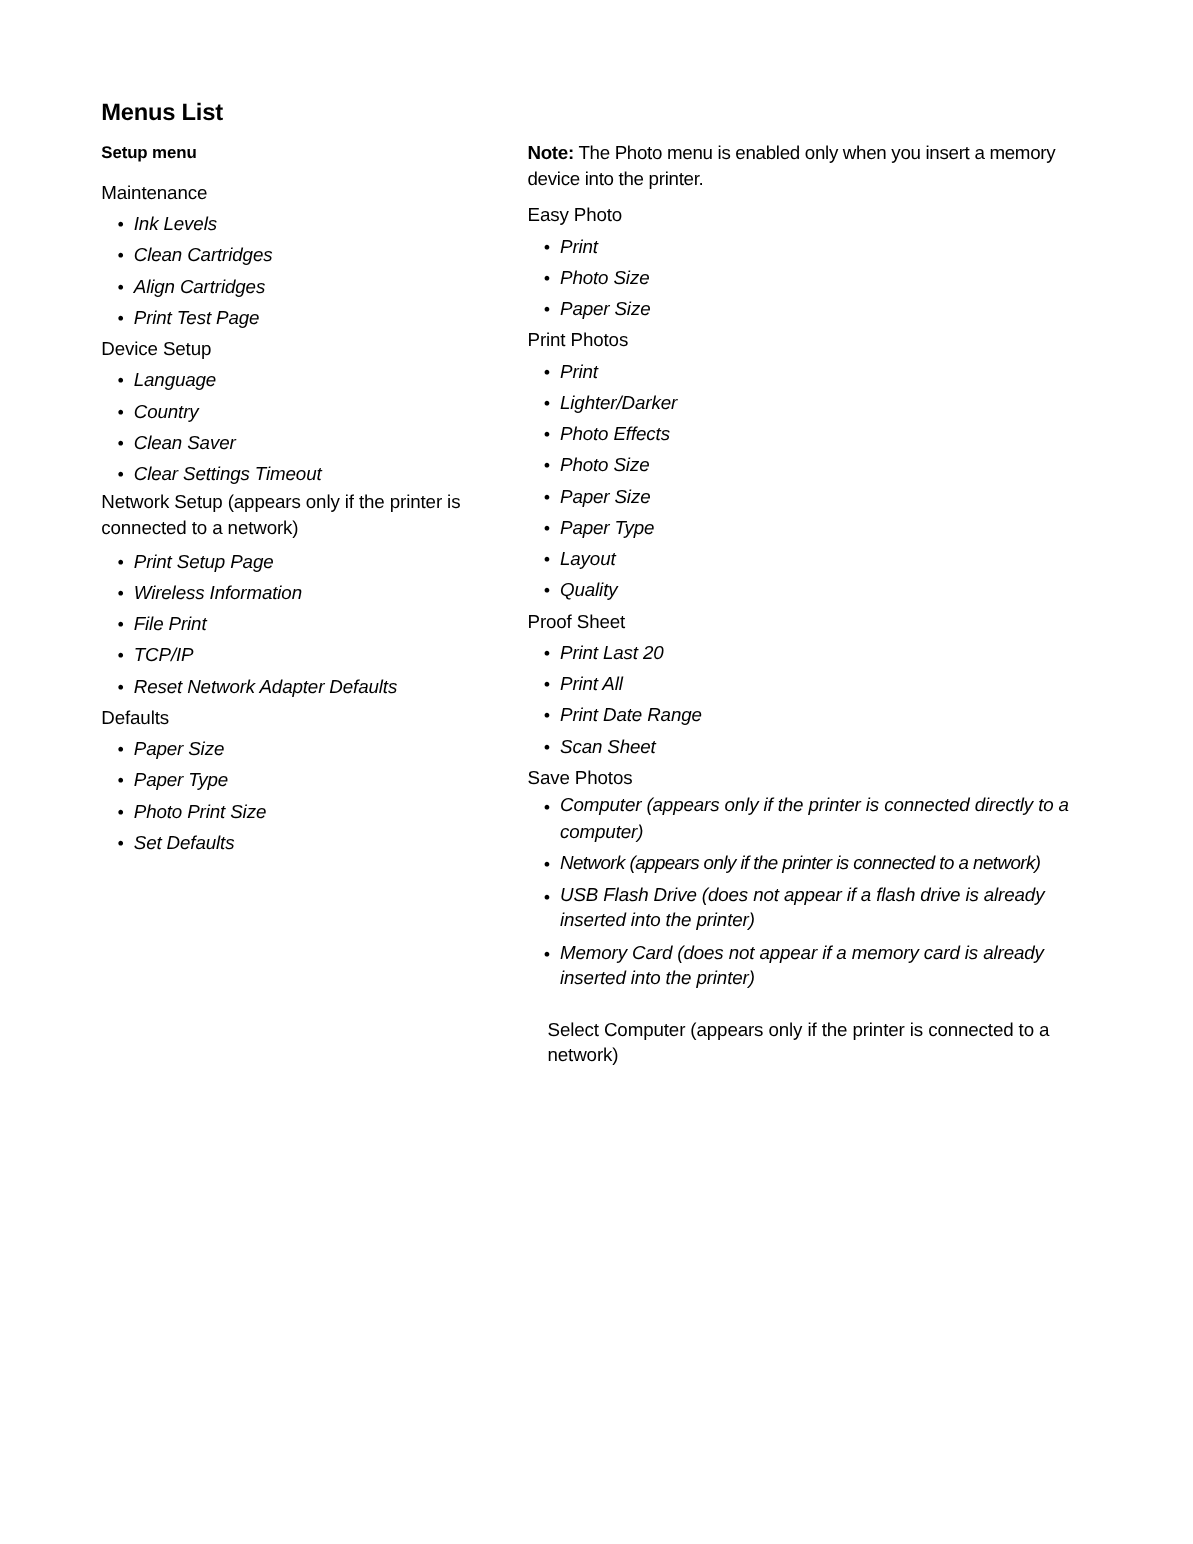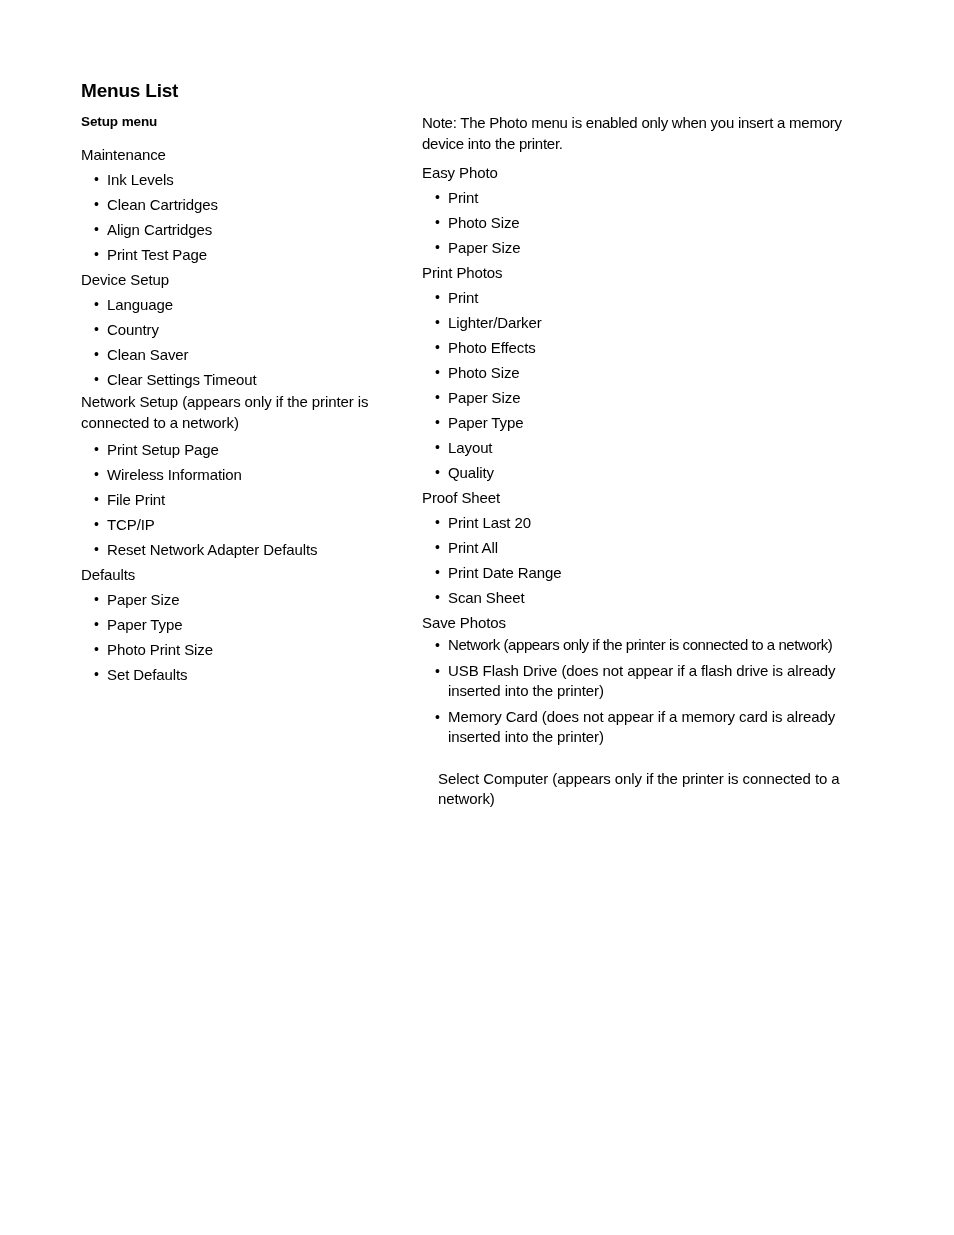--- a/index.html
+++ b/index.html
@@ -44,21 +44,21 @@
     line-height: 17px;
     margin: 0 0 12px 0;
   }
   .note {
     font-size: 15px;
     line-height: 20.5px;
     margin: 0 0 6px 0;
     letter-spacing: -0.25px;
   }
   .note b {
-    font-weight: normal;
+    font-weight: bold;
   }
   .group {
     margin: 0;
   }
   .group-label {
     font-size: 15px;
     line-height: 25px;
     margin: 0;
     letter-spacing: -0.1px;
   }
@@ -70,20 +70,21 @@
     list-style: none;
     margin: 0;
     padding: 0;
   }
   ul.items li {
     position: relative;
     font-size: 15px;
     line-height: 25px;
     padding-left: 26px;
     letter-spacing: -0.1px;
+    font-style: italic;
   }
   ul.items li::before {
     content: "\2022";
     position: absolute;
     left: 13px;
     top: 0;
     font-size: 14px;
   }
   ul.items.loose li {
     line-height: 20.5px;
@@ -193,20 +194,21 @@
         <li>Print Last 20</li>
         <li>Print All</li>
         <li>Print Date Range</li>
         <li>Scan Sheet</li>
       </ul>
     </div>
 
     <div class="group">
       <p class="group-label">Save Photos</p>
       <ul class="items loose">
+        <li>Computer (appears only if the printer is connected directly to a computer)</li>
         <li class="condensed">Network (appears only if the printer is connected to a network)</li>
         <li>USB Flash Drive (does not appear if a flash drive is already inserted into the printer)</li>
         <li>Memory Card (does not appear if a memory card is already inserted into the printer)</li>
       </ul>
     </div>
 
     <p class="trailing">Select Computer (appears only if the printer is connected to a network)</p>
   </div>
 
   <div class="page-number">24</div>

